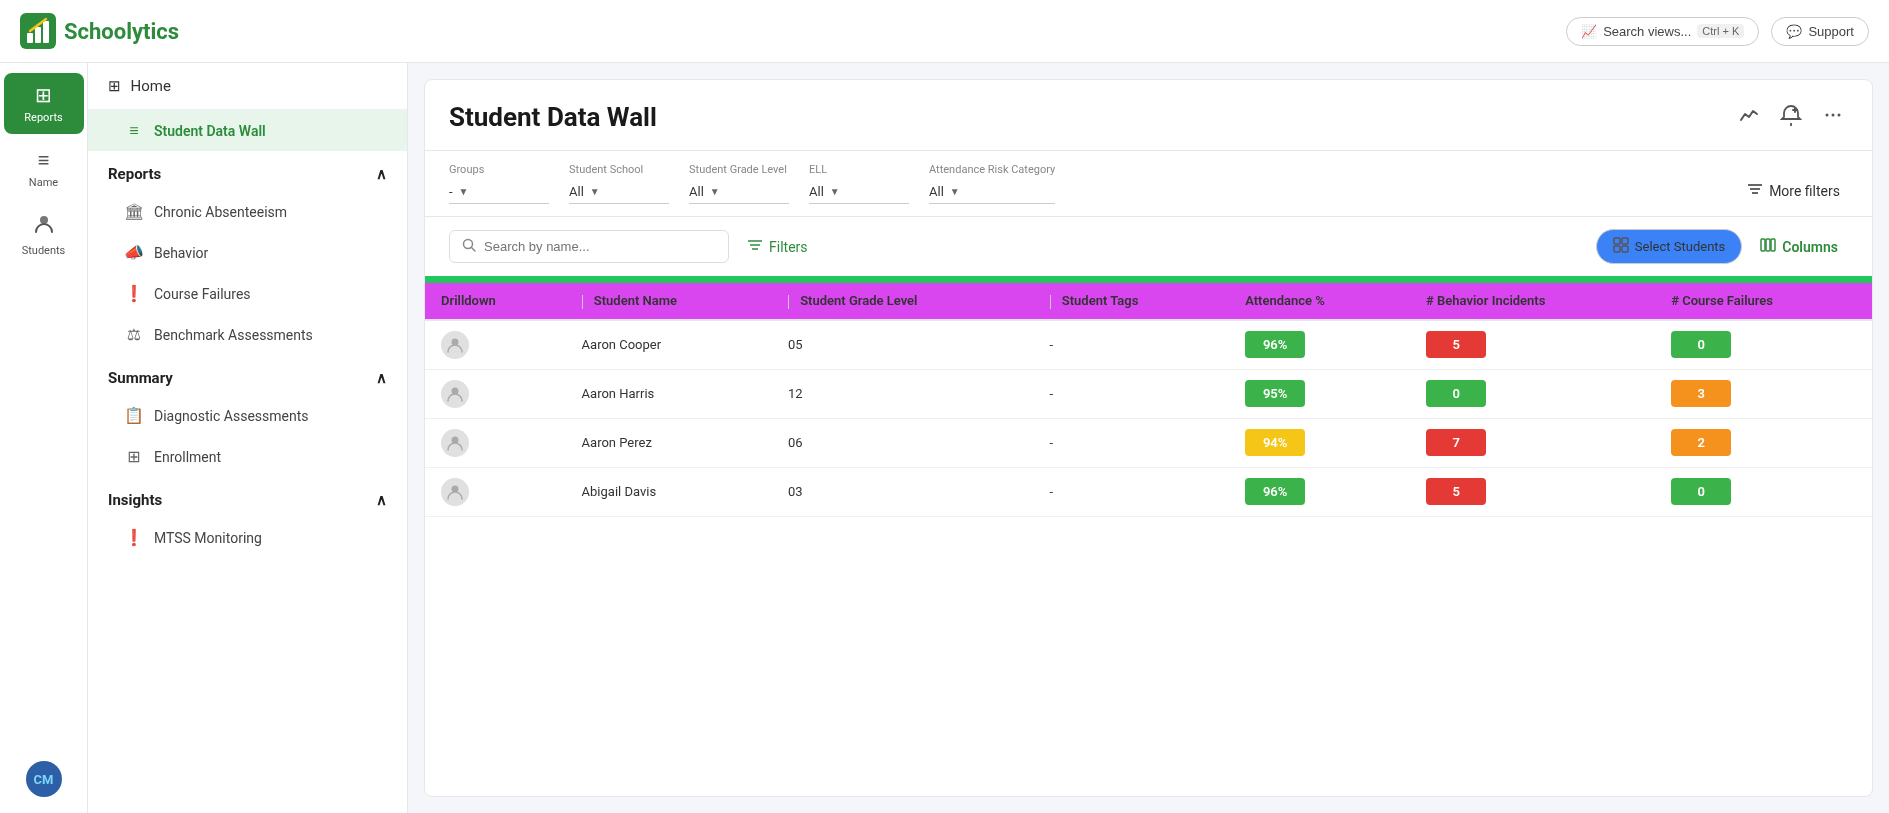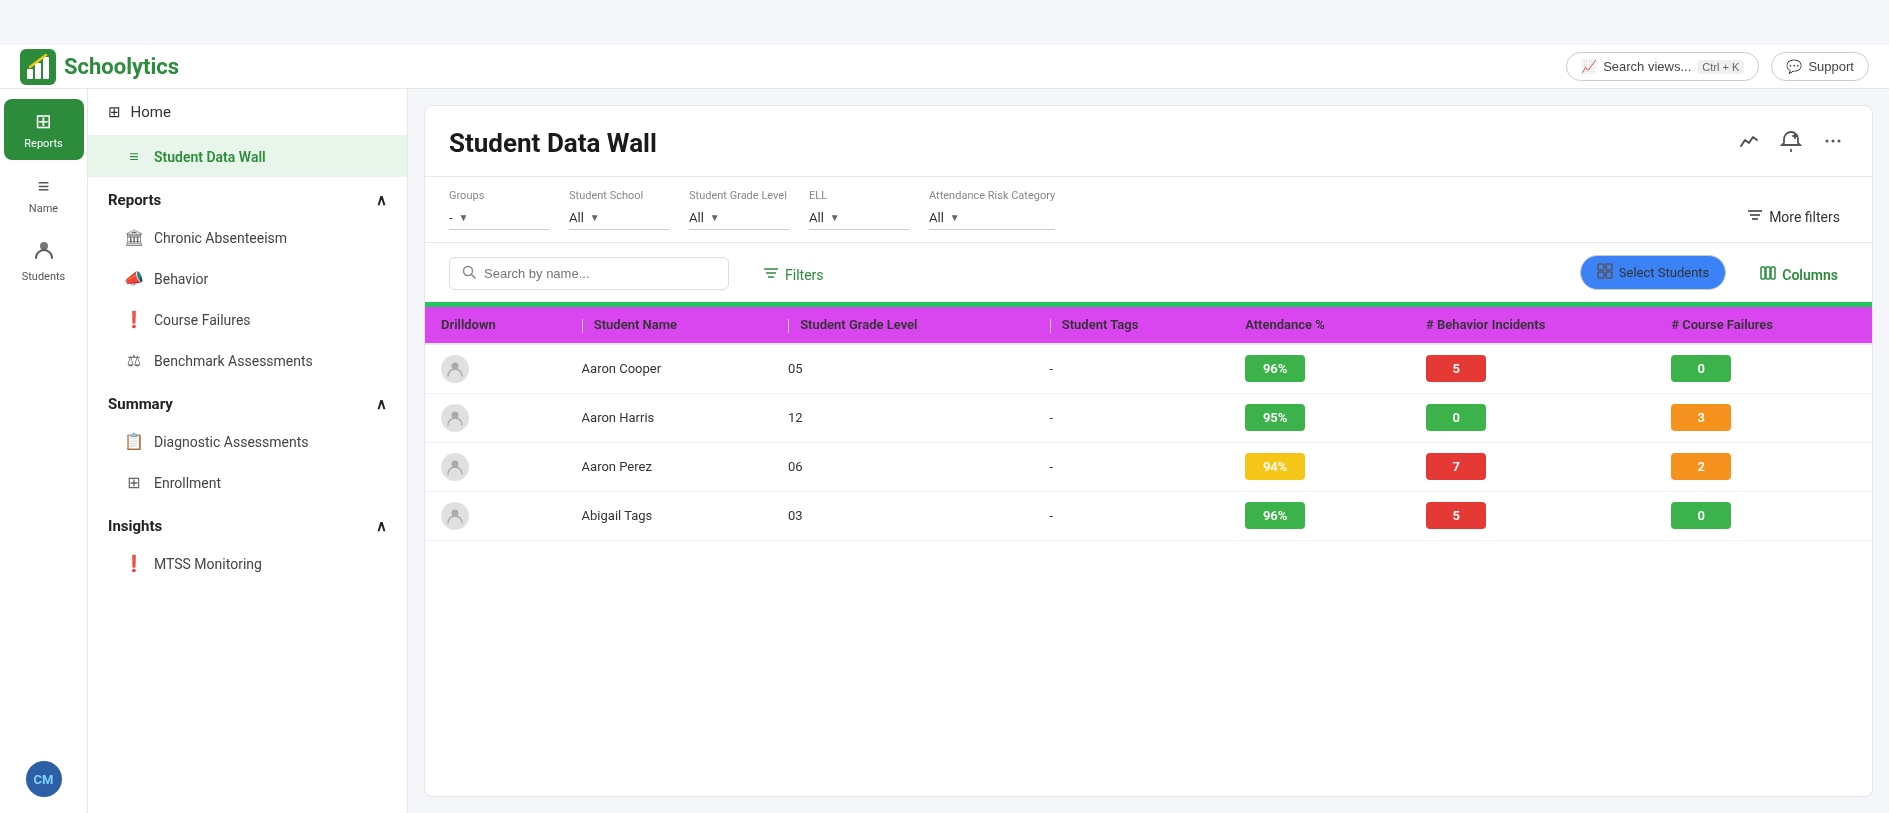--- a/index.html
+++ b/index.html
@@ -2,28 +2,27 @@
 <html><head>
   <meta charset="utf-8">
   <style>
     * { box-sizing: border-box; margin: 0; padding: 0; }
     body { font-family: -apple-system, BlinkMacSystemFont, 'Segoe UI', Roboto, sans-serif; font-size: 14px; color: #333; background: #f5f6fa; height: 813px; overflow: hidden; display: flex; flex-direction: column; }
 
     
     .top-header {
       background: #fff;
       border-bottom: 1px solid #e5e7eb;
-      height: 44px;
+      height: 63px;
       display: flex;
       align-items: center;
       justify-content: space-between;
       padding: 0 20px;
       flex-shrink: 0;
       z-index: 10;
-      margin-top: 45px;
     }
     .logo-area {
       display: flex;
       align-items: center;
       gap: 8px;
     }
     .logo-icon {
       width: 36px;
       height: 36px;
     }
@@ -258,23 +257,23 @@
       cursor: pointer;
       padding: 4px 8px;
       border-radius: 4px;
       margin-left: auto;
     }
 
     
     .action-bar {
       padding: 12px 24px;
       display: flex;
-      align-items: flex-end;
-      gap: 24px;
-      border-bottom: 5px solid #22c55e;
+      align-items: center;
+      gap: 8px;
+      border-bottom: 7px solid #22c55e;
     }
     .search-box {
       display: flex;
       align-items: center;
       gap: 8px;
       border: 1.5px solid #ddd;
       border-radius: 6px;
       padding: 7px 12px;
       width: 280px;
       background: #fff;
@@ -701,21 +700,21 @@
               </tr>
               <tr>
                 <td>
       <div class="td-avatar">
         <svg width="18" height="18" viewBox="0 0 18 18" fill="none">
                       <circle cx="9" cy="6" r="3.5" fill="#aaa"></circle>
                       <path d="M2 16c0-3.866 3.134-7 7-7s7 3.134 7 7" stroke="#aaa" stroke-width="1.5" fill="none" stroke-linecap="round"></path>
                     </svg>
       </div>
                 </td>
-                <td>Abigail Tags</td>
+                <td>Abigail Davis</td>
                 <td>03</td>
                 <td>-</td>
                 <td><span class="cell-colored color-green">96%</span></td>
                 <td><span class="cell-colored color-red">5</span></td>
                 <td><span class="cell-colored color-green">0</span></td>
               </tr>
             </tbody>
         </table>
       </div>
     </div>

